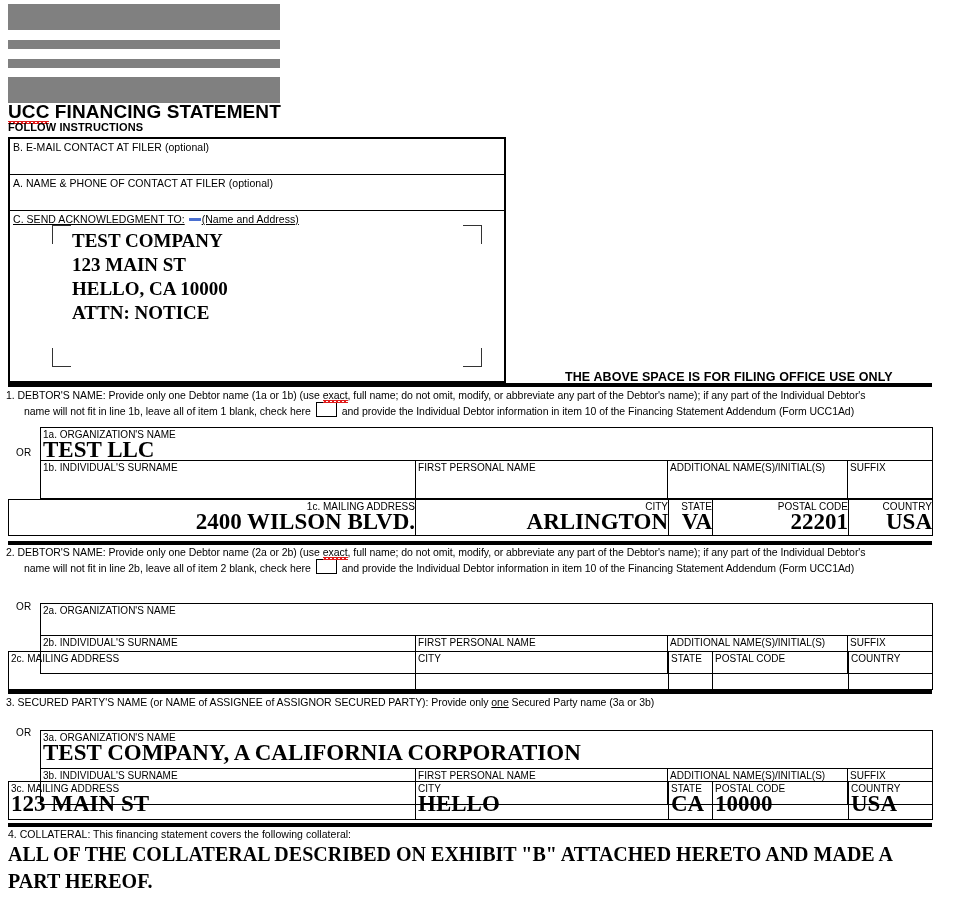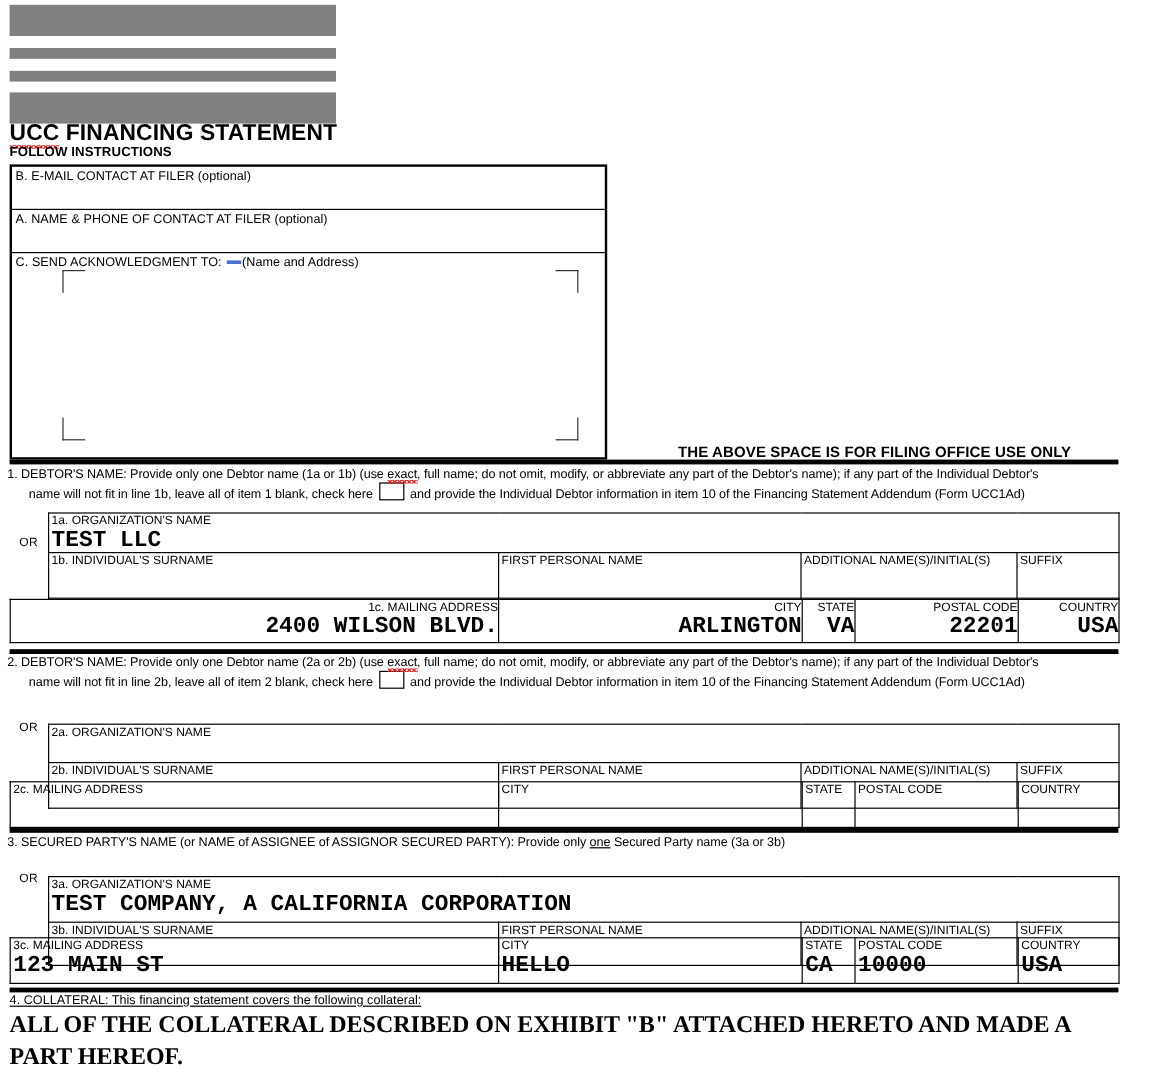--- a/index.html
+++ b/index.html
@@ -65,21 +65,21 @@
     width: 498px; height: 246px;
     border: 2px solid #000;
     box-sizing: border-box;
   }
   .contact-row {
     position: relative;
     box-sizing: border-box;
   }
   .contact-row.a { height: 36px; border-bottom: 1px solid #000; }
   .contact-row.b { height: 36px; border-bottom: 1px solid #000; }
-  .contact-row.c { height: calc(100% - 72px); }
+  .contact-row.c { height: calc(100% - 72px); text-decoration: underline; }
   .cap {
     font-size: 10.5px;
     letter-spacing: 0.05px;
     padding: 2px 0 0 3px;
     white-space: nowrap;
   }
   .blue-tick {
     display: inline-block;
     width: 12px; height: 3px;
     background: #4a6fd0;
@@ -163,22 +163,22 @@
   }
   .lbl {
     font-size: 10px;
     letter-spacing: 0.02px;
     padding: 1px 0 0 2px;
     display: block;
     white-space: nowrap;
     line-height: 11px;
   }
   .val {
-    font-family: Liberation Mono, monospace;
-    font-size: 19px;
+    font-family: Liberation Serif, serif;
+    font-size: 23px;
     font-weight: bold;
     padding: 0 0 0 2px;
     display: block;
     line-height: 20px;
     white-space: nowrap;
   }
   .or-mark {
     position: absolute;
     font-size: 10px;
     letter-spacing: 0.3px;
@@ -204,21 +204,20 @@
   .sec3 .r-ind { height: 36px; }
   .sec3-addr { left: 8px; top: 781px; width: 924px; }
   .sec3-addr td { height: 38px; }
 
   
   .collateral-label {
     position: absolute;
     left: 8px; top: 828px;
     font-size: 10.5px;
     letter-spacing: 0.02px;
-    text-decoration: underline;
   }
   .collateral-text {
     position: absolute;
     left: 8px; top: 841px;
     width: 940px;
     font-family: "Liberation Serif", serif;
     font-size: 20px;
     font-weight: bold;
     line-height: 27px;
   }
@@ -252,20 +251,26 @@
   <div class="contact-row c">
     <div class="cap">
       <span>C. SEND ACKNOWLEDGMENT TO:</span><span class="blue-tick"></span><span>(Name and Address)</span>
     </div>
 
     <span class="brk tl"></span>
     <span class="brk tr"></span>
     <span class="brk bl"></span>
     <span class="brk br"></span>
 
+    <div class="ack-addr">
+      <div>TEST COMPANY</div>
+      <div>123 MAIN ST</div>
+      <div>HELLO, CA 10000</div>
+      <div>ATTN: NOTICE</div>
+    </div>
   </div>
 </div>
 
 <div class="above-space">THE ABOVE SPACE IS FOR FILING OFFICE USE ONLY</div>
 
 <div class="rule-heavy r1"></div>
 
 <div class="instr instr-1">
   <span>1. DEBTOR'S NAME: Provide only one Debtor name (1a or 1b) (use </span><span class="spell-red">exact</span><span>, full name; do not omit, modify, or abbreviate any part of the Debtor's name); if any part of the Individual Debtor's</span>
   <span class="l2"><span>name will not fit in line 1b, leave all of item 1 blank, check here</span><span class="chkbox"></span><span>and provide the Individual Debtor information in item 10 of the Financing Statement Addendum (Form UCC1Ad)</span></span>

